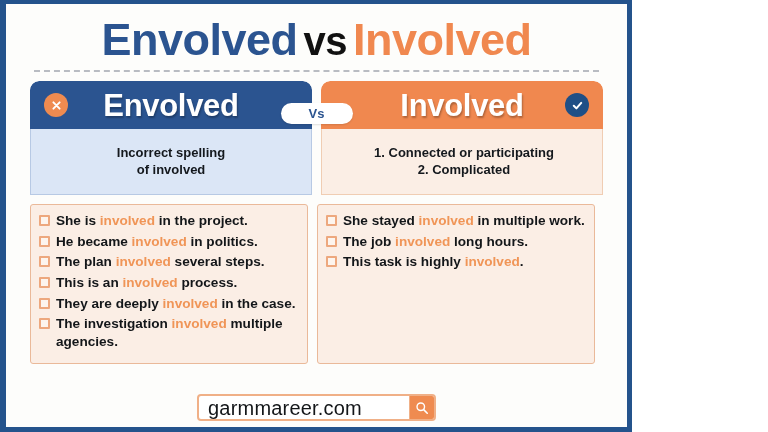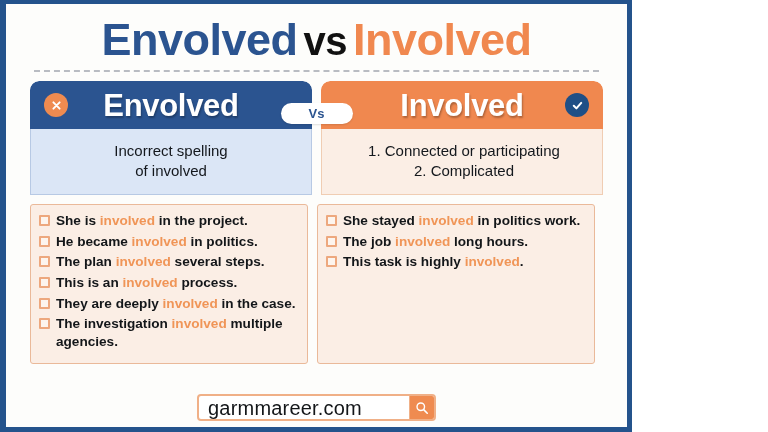--- a/index.html
+++ b/index.html
@@ -107,22 +107,22 @@
     text-align:center;
   }
   .body-right {
     background:#fbeee5;
     border:1px solid #f0cdb3;
     border-top:none;
     text-align:left;
     padding-left:14px;
   }
   .def-line {
-    font-size:15px;
-    font-weight:normal;
+    font-size:13px;
+    font-weight:bold;
     color:#14181d;
     line-height:1.32;
     text-align:center;
   }
 
   
   .vs-pill {
     position:absolute;
     left:50%;
     top:22px;
@@ -292,21 +292,21 @@
             <span class="ex-text"><span>They are deeply </span><span class="hl">involved</span><span> in the case.</span></span>
           </div>
           <div class="ex-item">
             <span class="ex-box-icon"></span>
             <span class="ex-text"><span>The investigation </span><span class="hl">involved</span><span> multiple agencies.</span></span>
           </div>
         </div>
       <div class="ex-box" id="right-examples">
           <div class="ex-item">
             <span class="ex-box-icon"></span>
-            <span class="ex-text"><span>She stayed </span><span class="hl">involved</span><span> in politics work.</span></span>
+            <span class="ex-text"><span>She stayed </span><span class="hl">involved</span><span> in multiple work.</span></span>
           </div>
           <div class="ex-item">
             <span class="ex-box-icon"></span>
             <span class="ex-text"><span>The job </span><span class="hl">involved</span><span> long hours.</span></span>
           </div>
           <div class="ex-item">
             <span class="ex-box-icon"></span>
             <span class="ex-text"><span>This task is highly </span><span class="hl">involved</span><span>.</span></span>
           </div>
         </div>

